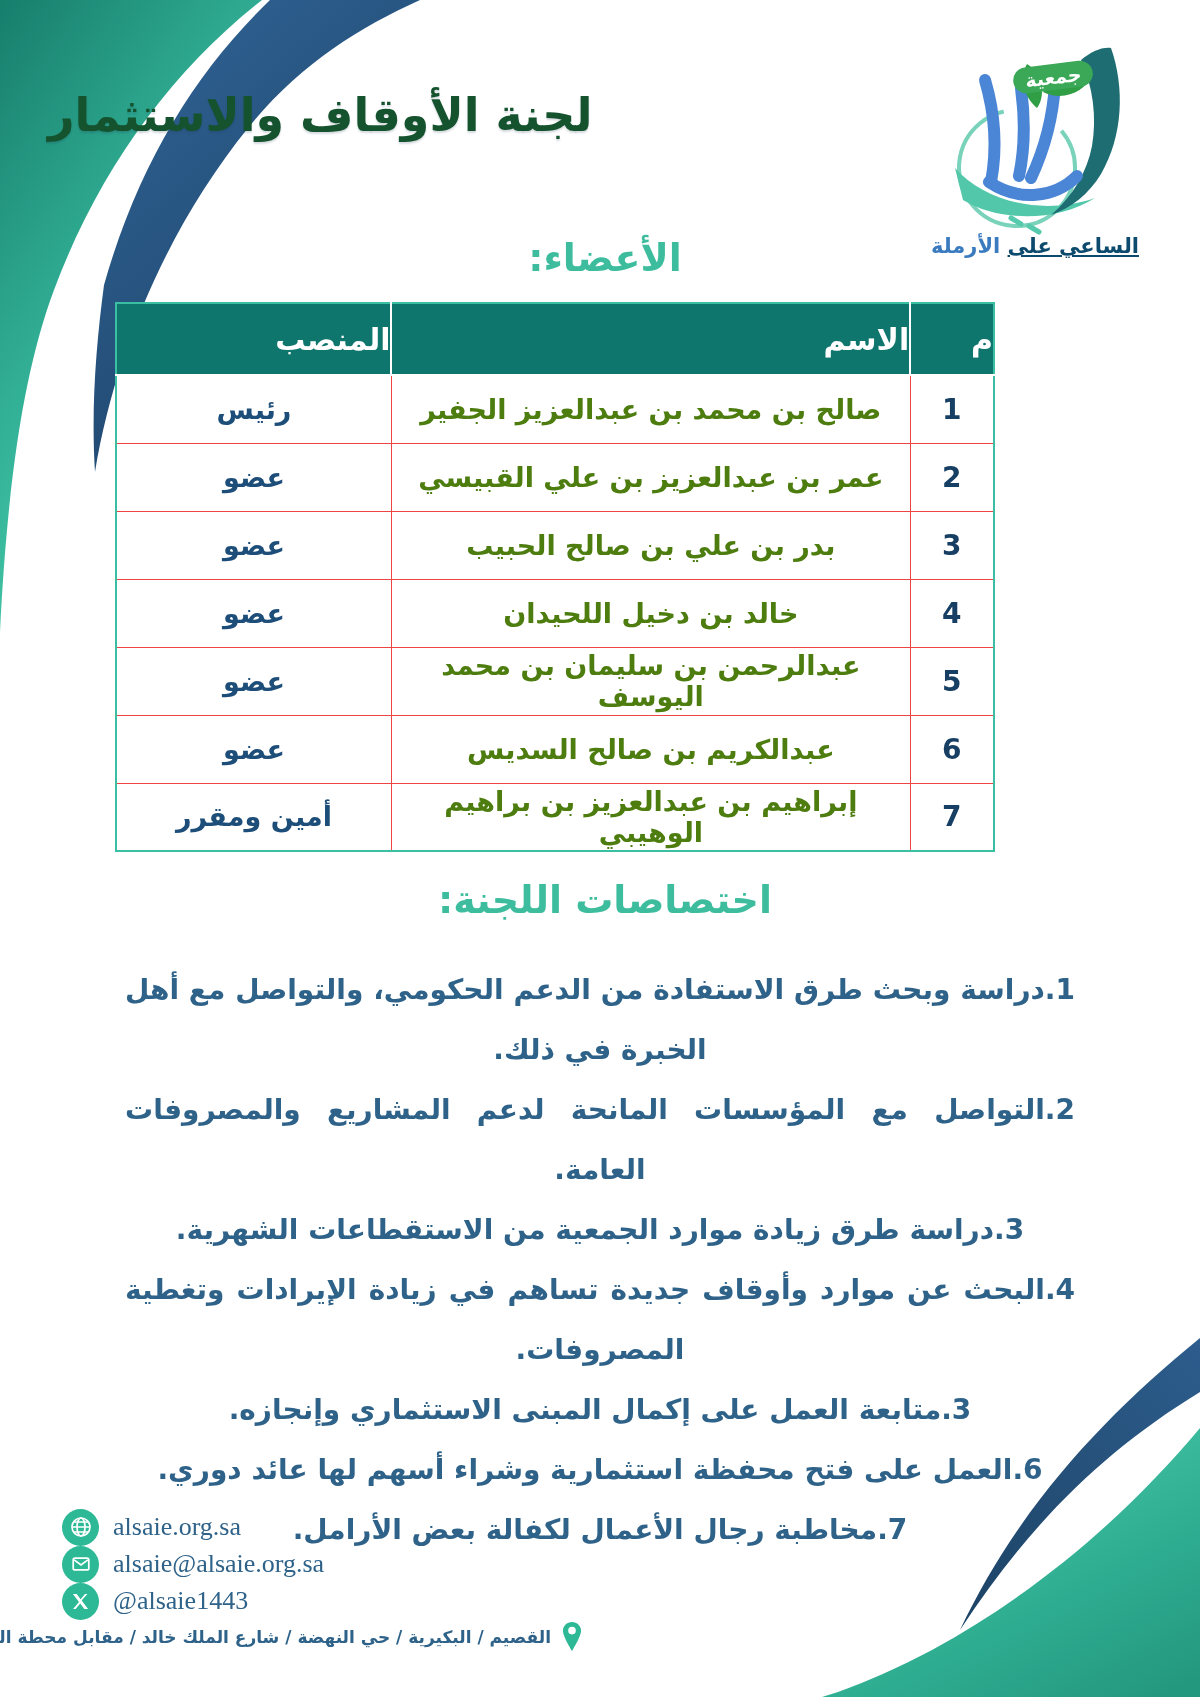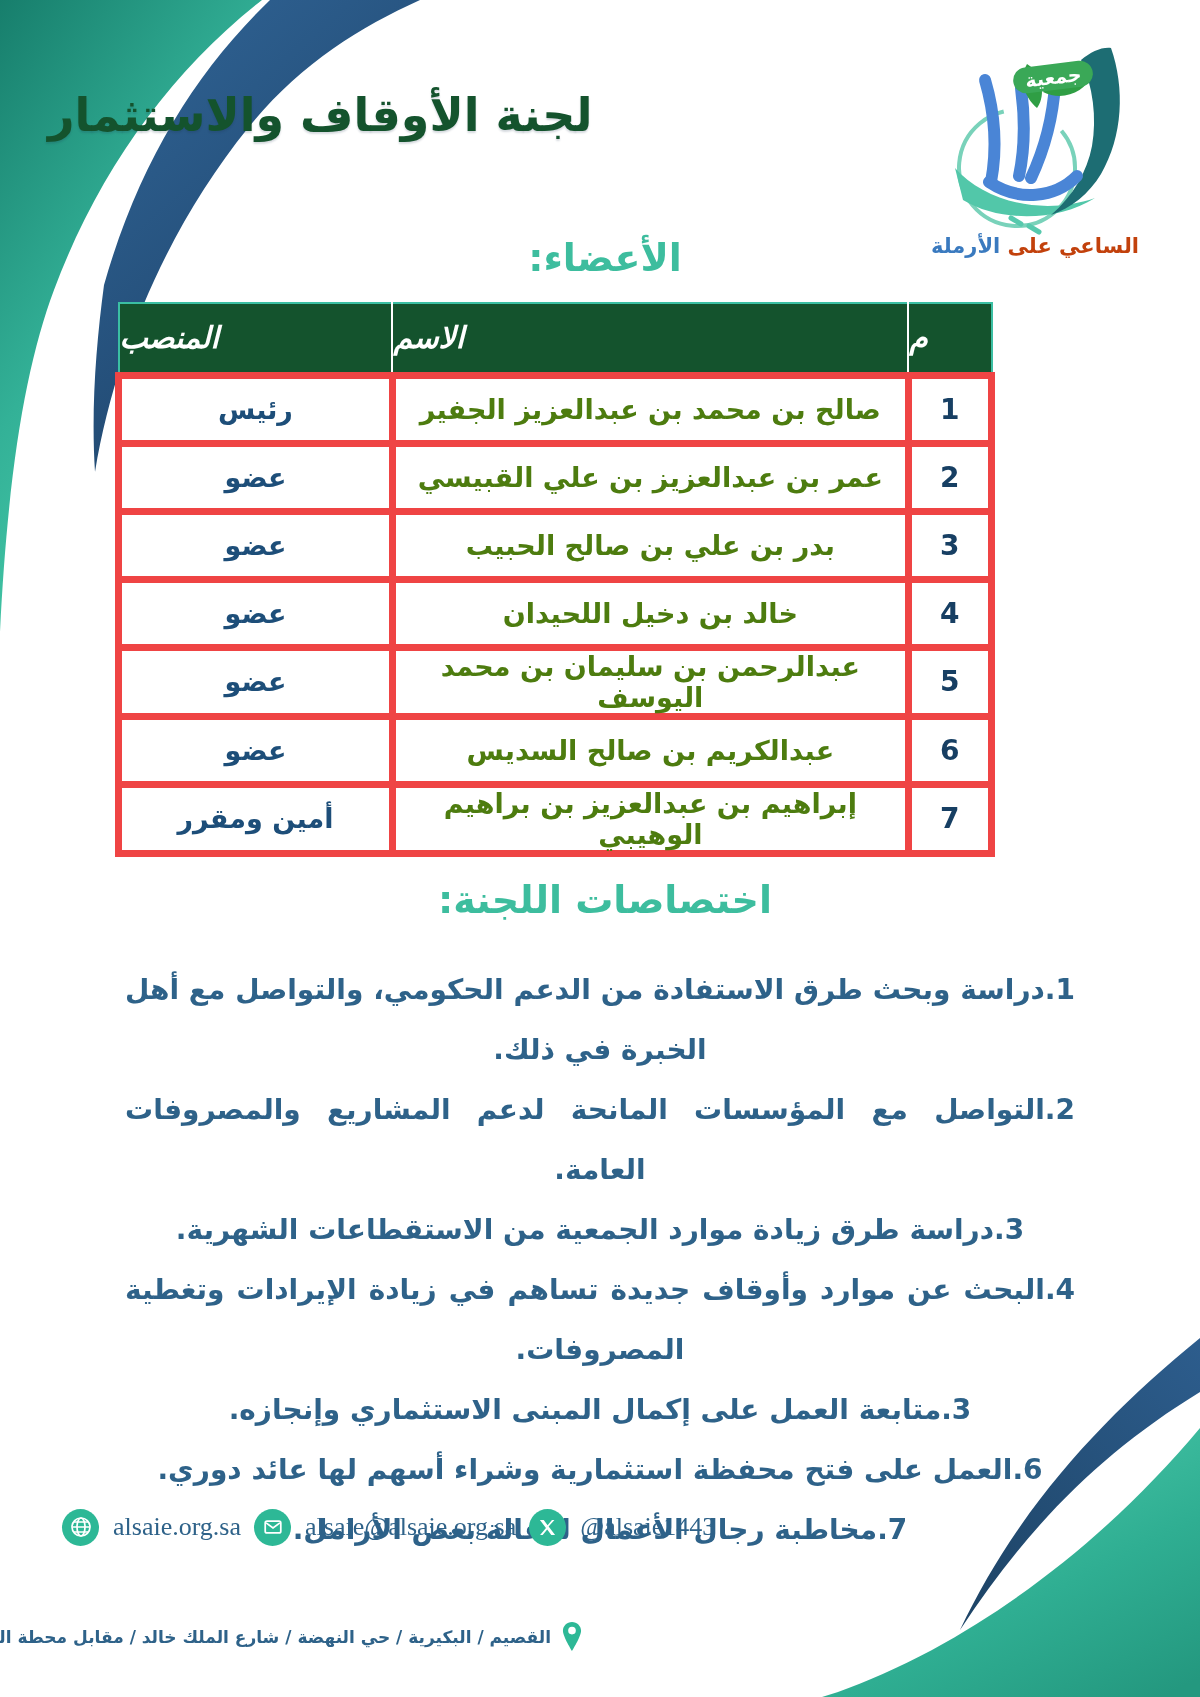--- a/index.html
+++ b/index.html
@@ -13,54 +13,54 @@
   .deco-br { bottom:0; right:0; }
 
   
   .logo { position:absolute; top:38px; left:925px; width:220px; height:230px; z-index:2; }
   .logo-badge { position:absolute; top:26px; left:88px; background:#3aa857; color:#fff;
                 font-weight:bold; font-size:19px; padding:2px 12px; border-radius:16px;
                 transform:rotate(-7deg); }
   .logo-mark { position:absolute; top:2px; left:0; }
   .logo-tagline { position:absolute; top:196px; left:0; width:220px; text-align:center;
                   font-weight:bold; font-size:21px; white-space:nowrap; }
-  .logo-tagline .tg-teal { color:#c2410c; }
+  .logo-tagline .tg-teal { color:#0c4a6e;text-decoration:underline; }
   .logo-tagline .tg-blue { color:#3a7abf; }
 
   
   .title { position:absolute; top:88px; left:48px; width:950px; text-align:left;
            font-size:46px; font-weight:bold; color:#14532d; z-index:1;
            text-shadow:0 2px 2px rgba(30,50,80,0.18); }
   .sec-heading { position:absolute; left:5px; width:1200px; text-align:center;
                  font-size:38px; font-weight:bold; color:#3dbd9e; z-index:1; }
   .members-h { top:236px; }
   .duties-h  { top:878px; }
 
   
   .members { position:absolute; top:302px; left:115px; width:880px; z-index:1;
              border-collapse:collapse; border:2px solid #3bbfa3; }
-  .members th { background:#14532d; color:#ffffff; font-size:30px; font-weight:bold;
-                height:72px; text-align:left; vertical-align:middle;
-                border:2px solid #ffffff; border-top:none;font-style:italic; }
+  .members th { background:#0f766e; color:#ffffff; font-size:30px; font-weight:bold;
+                height:72px; text-align:right; vertical-align:middle;
+                border:2px solid #ffffff; border-top:none; }
   .members thead th:first-child { border-right:none; }
   .members thead th:last-child  { border-left:none; }
-  .members td { background:#ffffff; border:7px solid #ef4444; height:68px;
+  .members td { background:#ffffff; border:1px solid #ef4444; height:68px;
                 text-align:center; vertical-align:middle; font-weight:bold; }
   .members td.c-num  { font-size:28px; color:#173f63; }
   .members td.c-name { font-size:27px; color:#4d7c0f; }
   .members td.c-pos  { font-size:27px; color:#1d4e79; }
 
   
   .duties { position:absolute; top:960px; left:125px; width:950px; z-index:1; }
   .duty { font-size:28px; font-weight:bold; color:#2e6289; line-height:60px;
           text-align:justify; text-align-last:center; }
 
   
   .footer { position:absolute; left:0; top:1500px; width:1200px; height:197px; z-index:1; }
-  .c-left { position:absolute; left:62px; top:10px; display:flex; gap:13px; }
+  .c-left { position:absolute; left:62px; top:10px; display:flex; flex-direction:column; gap:3px; }
   .c-row { display:flex; align-items:center; gap:14px; height:34px; }
   .c-val { font-family:"Liberation Serif","DejaVu Serif",serif; font-size:26px; color:#2e6289; }
   .c-icon { width:37px; height:37px; border-radius:50%; background:#2db896; display:flex;
             align-items:center; justify-content:center; flex:0 0 37px; }
   .c-phones { position:absolute; left:295px; top:47px; display:flex; flex-direction:column; gap:3px; }
   .p-num { font-family:"Liberation Serif","DejaVu Serif",serif; font-size:26px; color:#2e6289;
            min-width:135px; }
   .p-label { font-size:17px; color:#3f7090; margin-left:42px; }
   .c-address { position:absolute; left:80px; top:121px; width:505px; display:flex;
                align-items:center; gap:8px; justify-content:flex-start; }

